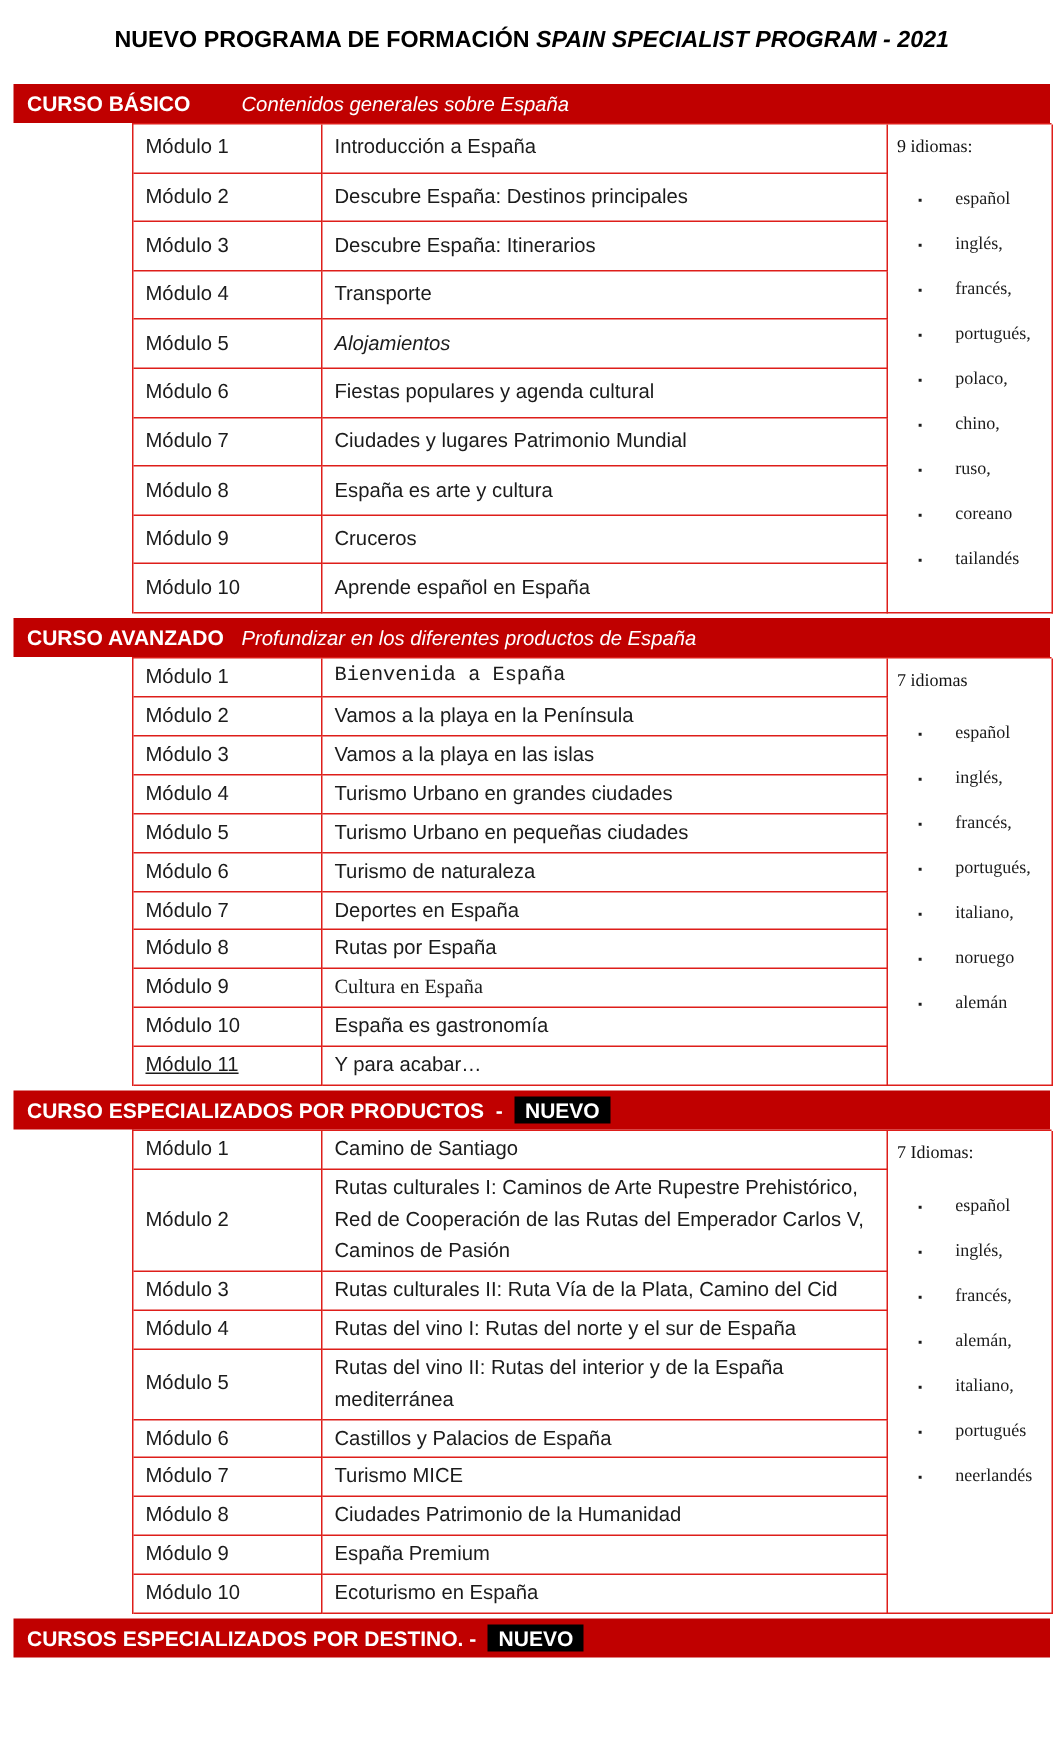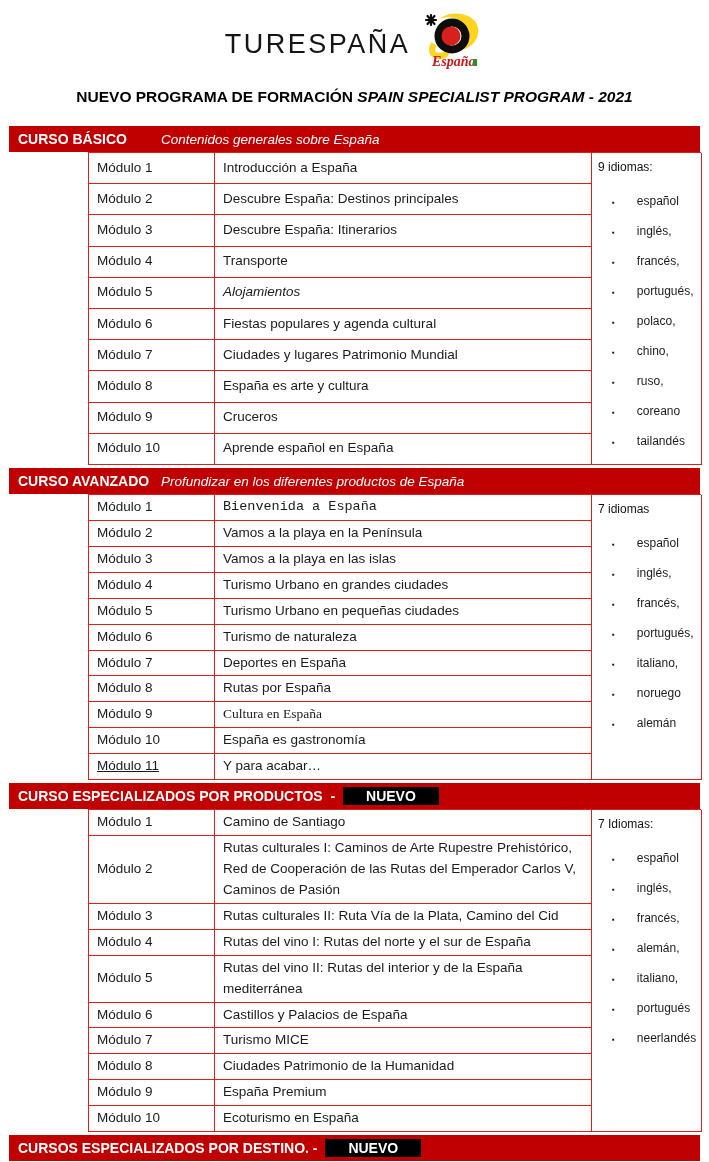--- a/index.html
+++ b/index.html
@@ -26,65 +26,48 @@
   #sections{margin-top:20px;}
   .bar{
     position:relative;margin:3px 9px 0 9px;background:var(--red-bar);
     height:26px;display:flex;align-items:center;color:#fff;
   }
   .bar .sec-name{font-weight:bold;font-size:14px;padding-left:9px;white-space:pre;}
   .bar .sec-sub{position:absolute;left:152px;font-style:italic;font-size:13.5px;white-space:pre;text-align:right;}
   .bar .sec-sep{font-weight:bold;font-size:14px;white-space:pre;}
   .badge{
     background:#000;color:#fff;font-weight:bold;font-size:14px;
-    padding:1px 23px;margin-left:4px;
+    padding:1px 7px;margin-left:4px;
   }
   
   .tbl{
     display:grid;margin-left:88px;width:613px;
     grid-template-columns:126px 377px 110px;
     border-top:1px solid var(--bd);border-left:1px solid var(--bd);
   }
   .cell{
     border-right:1px solid var(--bd);border-bottom:1px solid var(--bd);
     min-height:25.6px;display:flex;align-items:center;
     font-size:13.5px;padding:2px 8px;line-height:1.55;
   }
   .lang-cell{
     border-right:1px solid var(--bd);border-bottom:1px solid var(--bd);
-    padding:7px 4px 0 6px;font-size:12px;display:block;
+    padding:7px 4px 13px 6px;font-size:12px;display:block;font-family:Liberation Serif, serif;
   }
   .lang-heading{font-size:12px;color:#111;}
   .lang-list{list-style:none;margin-top:20px;}
   .lang-list li{display:flex;align-items:baseline;margin-bottom:15px;padding-left:14px;}
   .bullet{font-size:8px;line-height:12px;margin-right:22px;flex:0 0 auto;}
 </style>
 </head>
 <body>
 
 <div class="page">
 
   <header>
-    <div class="logo-row">
-      <span class="brand">TURESPAÑA</span>
-      <svg class="miro" viewBox="0 0 66 62">
-        <path d="M20,10 C34,-2 58,4 60,18 C62,30 52,40 40,40 C52,34 54,22 46,14 C38,6 26,6 20,10 Z" fill="#ffd41f"></path>
-        <path d="M16,34 C12,40 14,46 22,46 C28,46 30,42 28,38" fill="none" stroke="#ffd41f" stroke-width="6"></path>
-        <circle cx="34" cy="26" r="13.5" fill="none" stroke="#0d0d0d" stroke-width="8"></circle>
-        <circle cx="33" cy="26" r="9.5" fill="#d8201c"></circle>
-        <g stroke="#0d0d0d" stroke-width="2.2" stroke-linecap="round">
-          <line x1="13" y1="5" x2="13" y2="15"></line>
-          <line x1="8" y1="10" x2="18" y2="10"></line>
-          <line x1="9.5" y1="6" x2="16.5" y2="14"></line>
-          <line x1="16.5" y1="6" x2="9.5" y2="14"></line>
-        </g>
-        <text x="14" y="56" font-family="Liberation Serif, serif" font-style="italic" font-weight="bold" font-size="14" fill="#c9181a">España</text>
-        <rect x="55" y="49" width="4" height="7" fill="#2f8f2f"></rect>
-      </svg>
-    </div>
 
     <h1 class="page-title"><span>NUEVO PROGRAMA DE FORMACIÓN </span><em>SPAIN SPECIALIST PROGRAM - 2021</em></h1>
   </header>
 
   <div id="sections">
       <div class="bar">
         <span class="sec-name">CURSO BÁSICO</span>
         <span class="sec-sub">Contenidos generales sobre España</span>
       </div>
       <div class="tbl">

